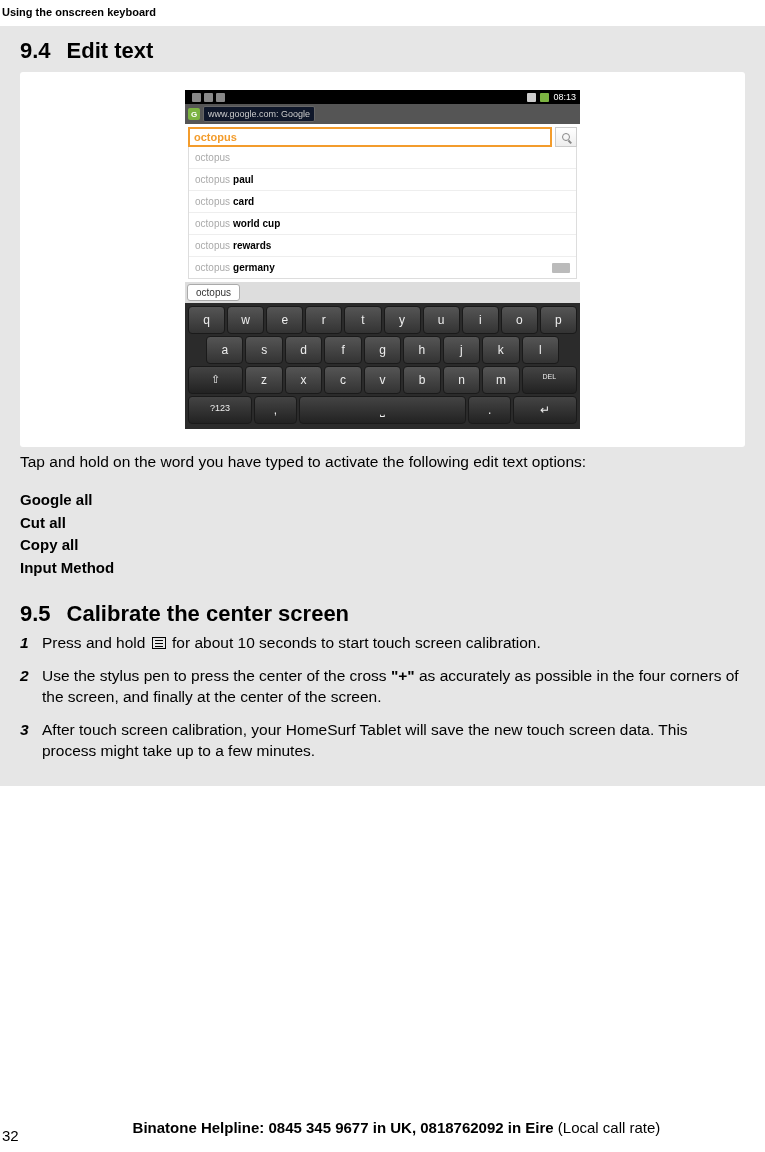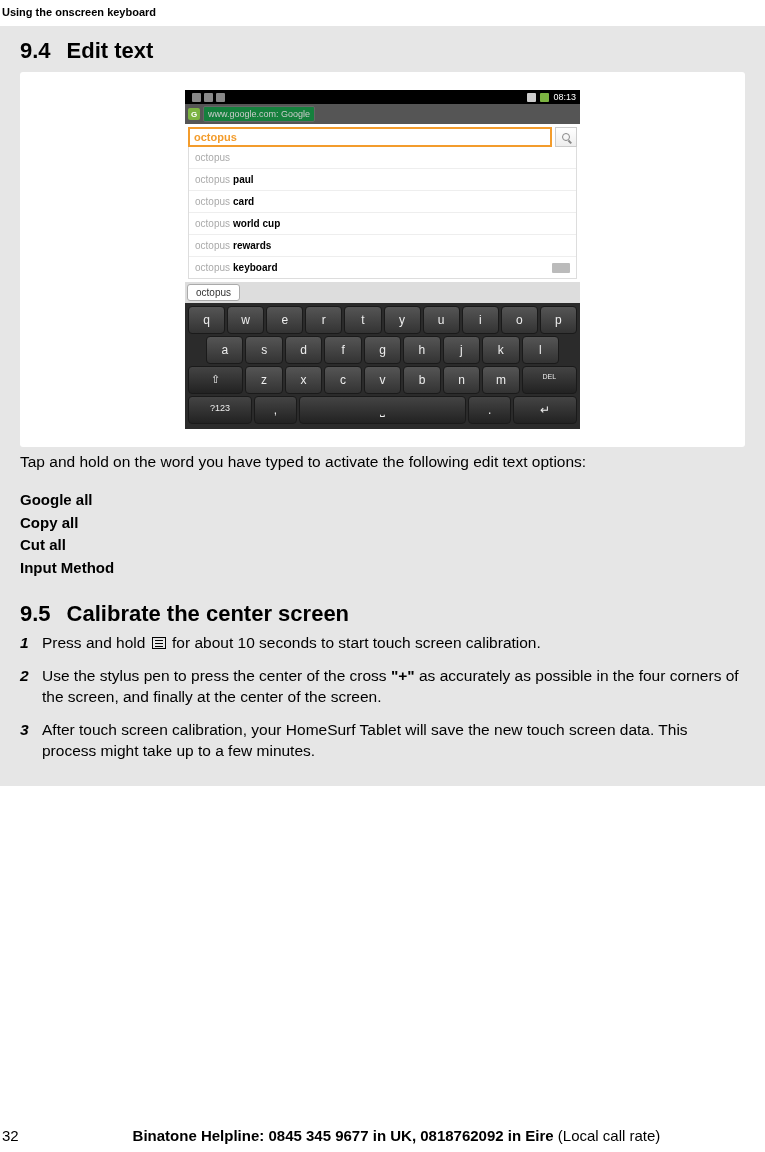--- a/index.html
+++ b/index.html
@@ -57,21 +57,21 @@
   .sb-icon.green { background: #7cb342; }
   .url-bar {
     background: #555;
     display: flex;
     align-items: center;
     padding: 2px 3px;
     gap: 3px;
   }
   .url-favicon { width: 12px; height: 12px; background: #7cb342; border-radius: 2px; display:flex; align-items:center; justify-content:center; color:#fff; font-size:8px; font-weight:bold;}
   .url-text {
-    background: #15803d;
+    background: #0f172a;
     color: #ccc;
     font-size: 9px;
     padding: 2px 4px;
     border-radius: 2px;
     border: 1px solid #666;
     flex: 0 0 auto;
   }
   .search-area { background: #fff; padding: 3px; }
   .search-row { display: flex; gap: 3px; }
   .search-input {
@@ -179,21 +179,21 @@
   }
   .plus-bold { font-weight: bold; }
   .footer {
     position: absolute;
     bottom: 8px;
     left: 0; right: 0;
     display: flex;
     font-size: 15px;
     padding: 0 2px;
   }
-  .footer .pnum { width: 28px; }
+  .footer .pnum { width: 28px; margin-top: 8px; }
   .footer .ftxt { flex: 1; text-align: center; font-weight: bold; }
   .footer .rate { font-weight: normal; font-size: 15px; text-align: center; }
 </style>
 </head>
 <body>
 
 <div class="header-title">Using the onscreen keyboard</div>
 
 <div class="section-heading">
   <span class="num">9.4</span><span>Edit text</span>
@@ -238,21 +238,21 @@
             </div>
           <div class="sugg-row">
               <span>octopus</span>
               <b>world cup</b>
             </div>
           <div class="sugg-row">
               <span>octopus</span>
               <b>rewards</b>
             </div>
           <div class="sugg-row">
-              <span><span>octopus</span><b>keyboard</b></span>
+              <span><span>octopus</span><b>germany</b></span>
               <div class="kbd-icon"></div>
             </div>
         </div>
       </div>
       <div class="kb-suggest-bar">
         <div class="kb-sugg-word">octopus</div>
       </div>
       <div class="keyboard">
         <div class="kb-row">
           <div class="key">q</div>
@@ -297,22 +297,22 @@
         </div>
       </div>
     </div>
   </div>
 </div>
 
 <div class="caption">Tap and hold on the word you have typed to activate the following edit text options:</div>
 
 <div class="options-list">
   <div>Google all</div>
+  <div>Cut all</div>
   <div>Copy all</div>
-  <div>Cut all</div>
   <div>Input Method</div>
 </div>
 
 <div class="section-heading s95">
   <span class="num">9.5</span><span>Calibrate the center screen</span>
 </div>
 
 <div class="steps">
   <div class="step">
     <div class="num">1</div>

